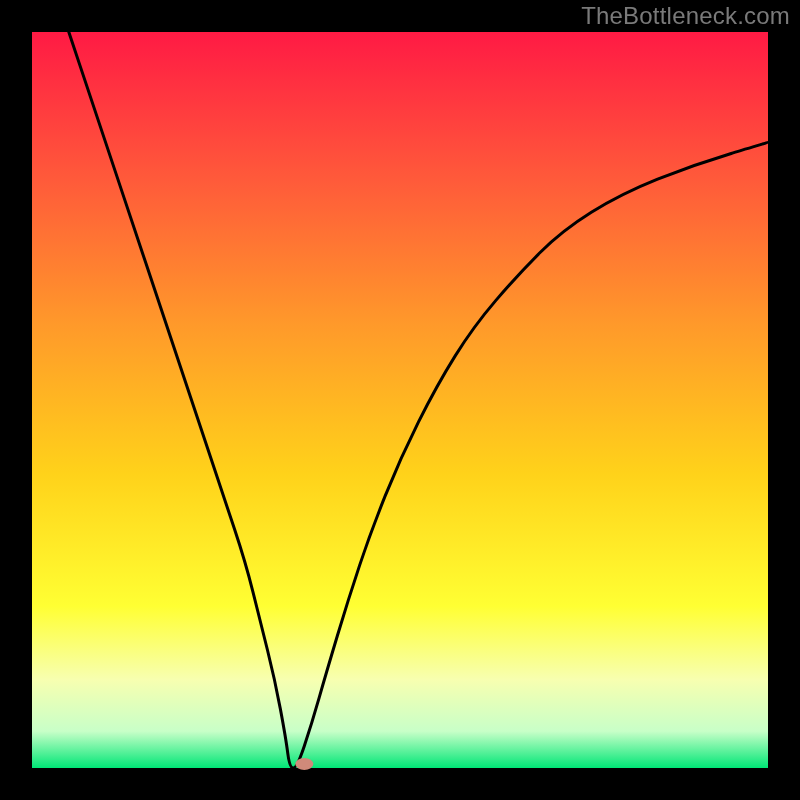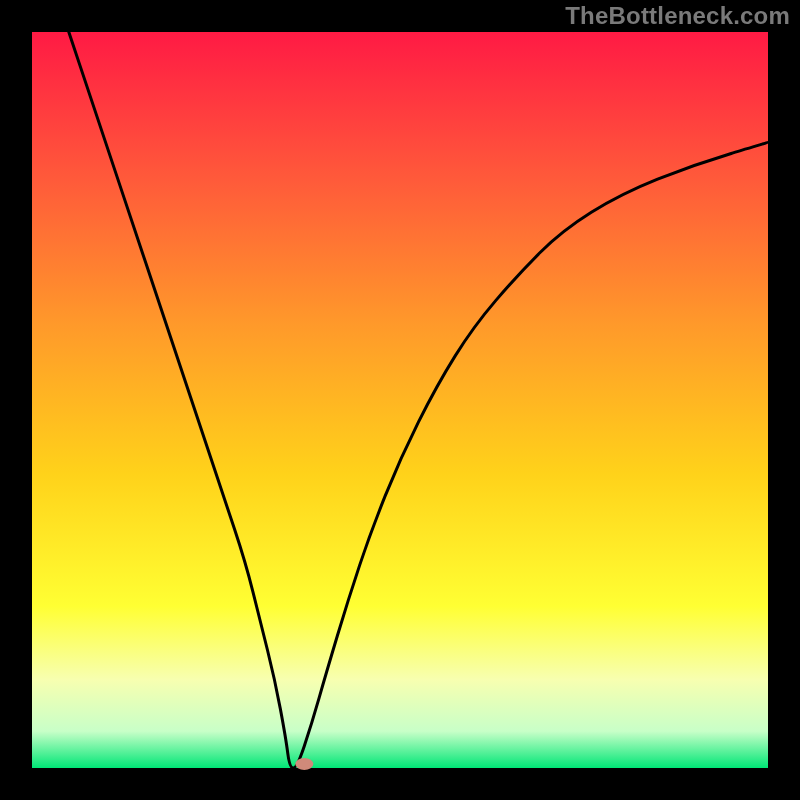--- a/index.html
+++ b/index.html
@@ -18,21 +18,21 @@
     width: 800px;
     height: 800px;
     background: #000;
   }
   .watermark {
     position: absolute;
     top: 2px;
     right: 10px;
     color: #7a7a7a;
     font-size: 24px;
-    font-weight: 700;
+    font-weight: 400;
     letter-spacing: 0.2px;
   }
   svg {
     position: absolute;
     top: 0;
     left: 0;
   }
 </style>
 </head>
 <body>

